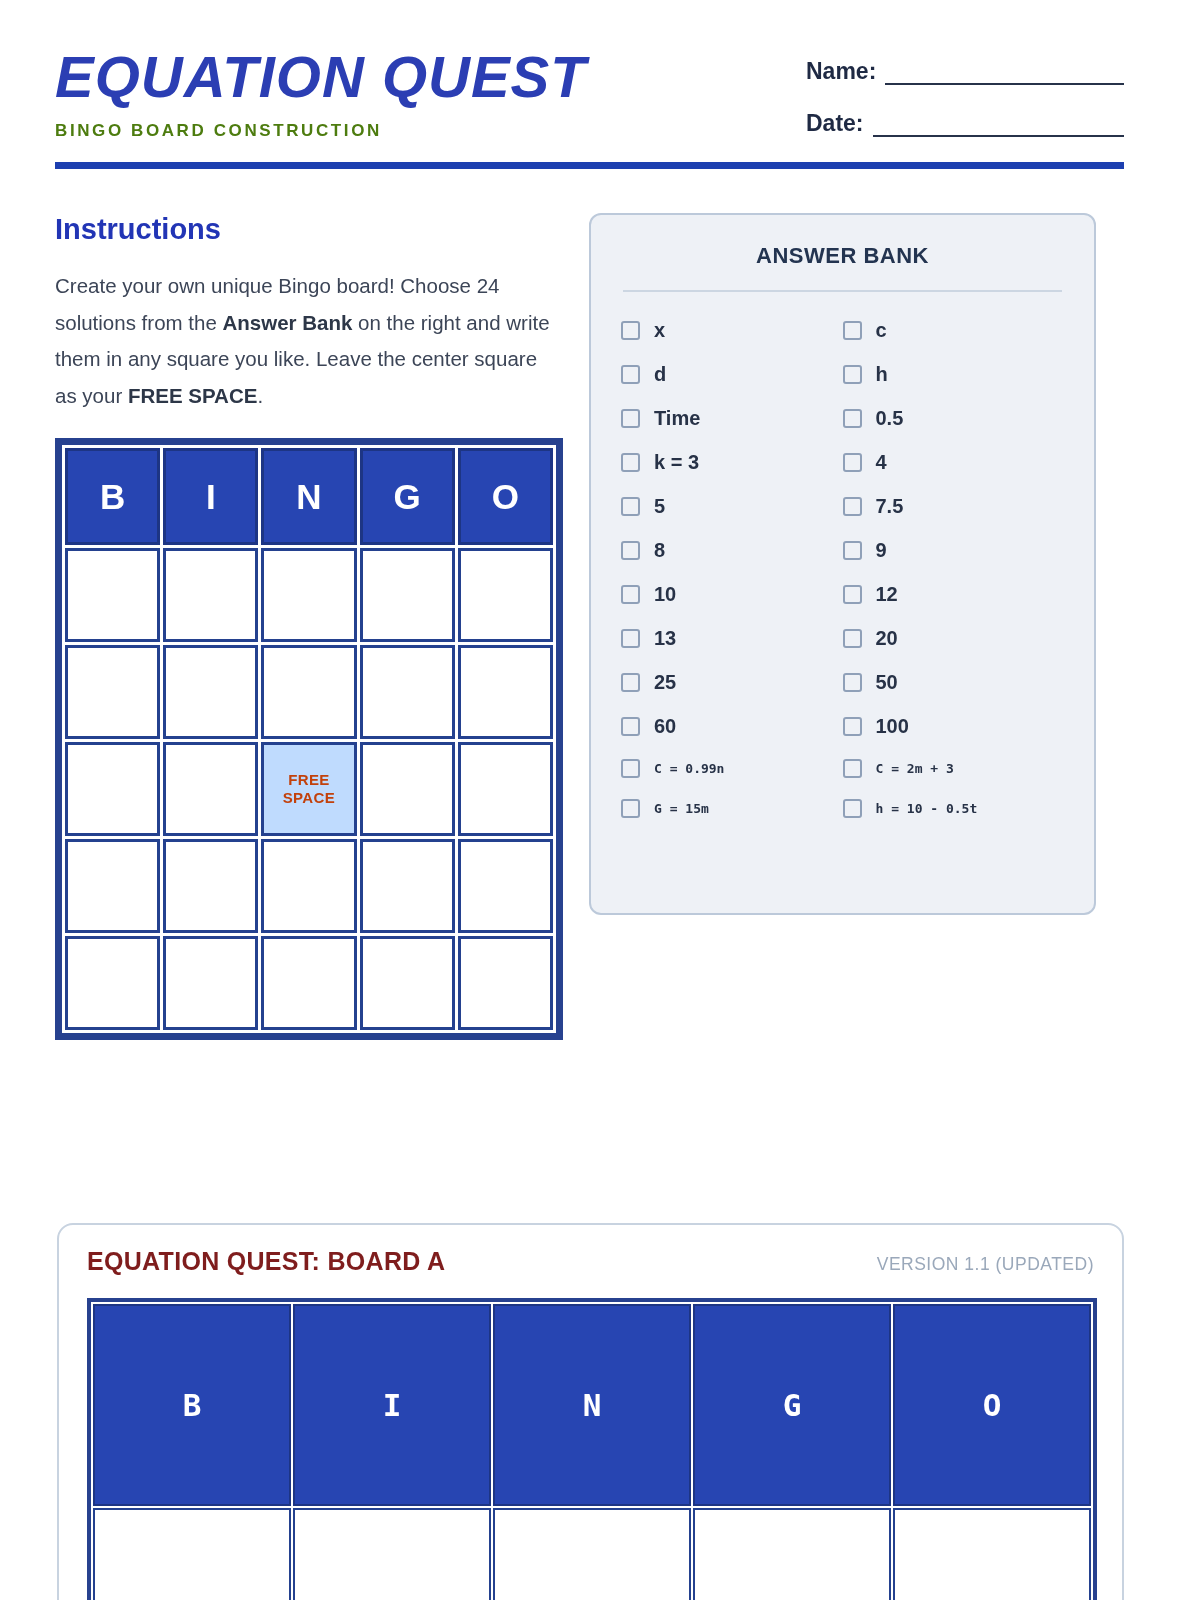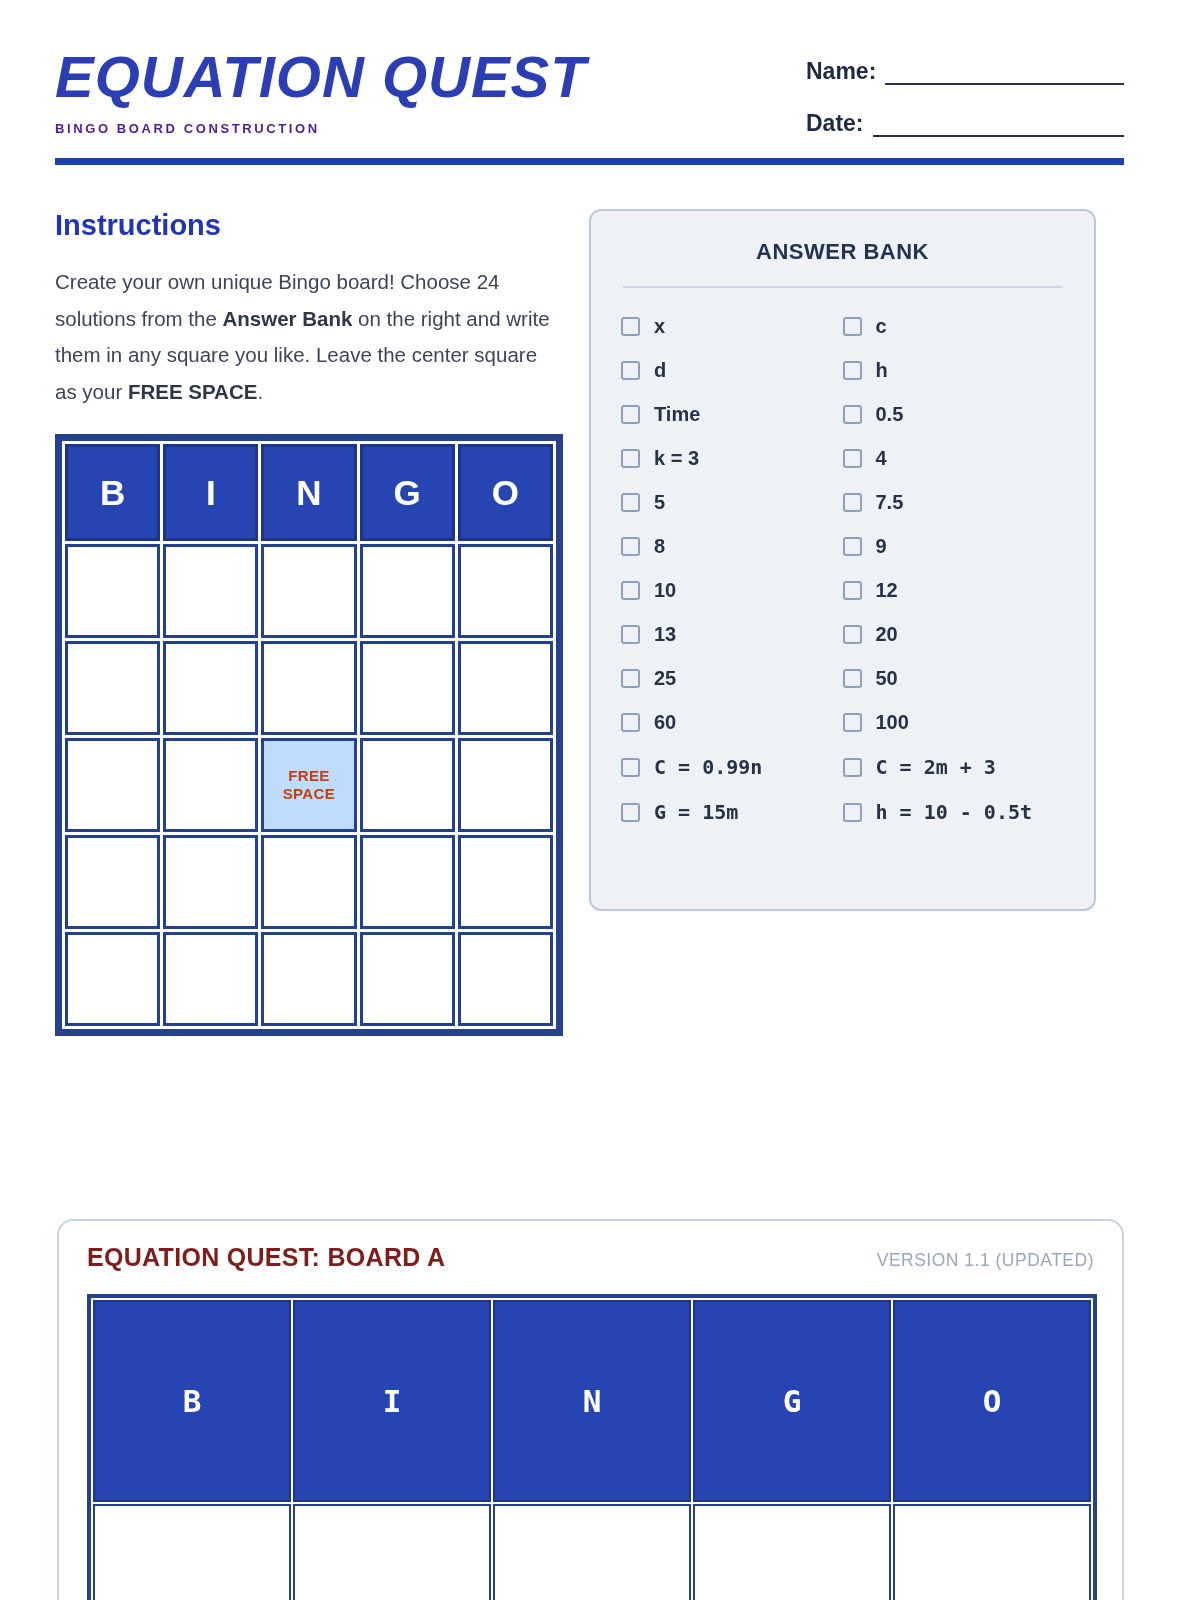--- a/index.html
+++ b/index.html
@@ -4,22 +4,22 @@
 <style>
   * { box-sizing: border-box; margin: 0; padding: 0; }
   html, body { width: 1200px; height: 1600px; overflow: hidden; background: #ffffff;
     font-family: "Liberation Sans", sans-serif; }
   .page { width: 1200px; height: 1600px; padding: 48px 76px 0 55px; overflow: hidden; }
 
   
   .top-header { display: flex; justify-content: space-between; align-items: flex-start; }
   .app-title { font-size: 58px; font-weight: 700; font-style: italic; letter-spacing: 1px;
     color: #2b3eb3; line-height: 1.0; }
-  .app-subtitle { margin-top: 15px; font-size: 13px; font-weight: 700; letter-spacing: 2.6px;
-    color: #4c1d95; }
+  .app-subtitle { margin-top: 15px; font-size: 17px; font-weight: 700; letter-spacing: 2.6px;
+    color: #4d7c0f; }
   .name-date { width: 318px; padding-top: 10px; }
   .nd-row { display: flex; align-items: flex-end; margin-bottom: 25px; }
   .nd-label { font-size: 23px; font-weight: 700; color: #1f2a44; white-space: nowrap; }
   .nd-line { flex: 1; margin-left: 9px; border-bottom: 2.5px solid #27324a; height: 21px; }
   .header-divider { margin-top: 21px; height: 7px; background: #1d3fb0; }
 
   
   .main-row { display: flex; gap: 26px; margin-top: 44px; align-items: flex-start; }
   .left-col { width: 508px; flex: none; }
   .instructions-heading { font-size: 29px; font-weight: 700; color: #2235b5; }
@@ -42,21 +42,21 @@
   .answer-bank { width: 507px; flex: none; min-height: 702px; background: #eef1f6;
     border: 2px solid #bcc9da; border-radius: 12px; padding: 28px 30px 24px 30px; }
   .ab-title { text-align: center; font-size: 22px; font-weight: 800; letter-spacing: 0.5px;
     color: #233450; }
   .ab-divider { margin: 21px 2px 27px 2px; border: none; border-top: 2px solid #ccd6e2; }
   .ab-row { display: flex; margin-bottom: 21px; }
   .ab-item { display: flex; align-items: center; gap: 14px; flex: 1; min-width: 0; }
   .ab-checkbox { width: 19px; height: 19px; flex: none; border: 2px solid #8fa0b8;
     border-radius: 3px; background: transparent; }
   .ab-label { font-size: 20px; font-weight: 700; color: #273247; white-space: nowrap; }
-  .ab-label.mono { font-family: "DejaVu Sans Mono", monospace; font-size: 20px; }
+  .ab-label.mono { font-family: "DejaVu Sans Mono", monospace; font-size: 13px; }
   .ab-footer { margin-top: 30px; font-size: 15.5px; font-style: italic; color: #5f7089; }
 
   
   .board-a { margin-top: 183px; margin-left: 2px; width: 1067px; height: 520px;
     border: 2px solid #c8d3e0; border-radius: 16px; padding: 22px 28px 0 28px; background: #ffffff; }
   .ba-header { display: flex; justify-content: space-between; align-items: baseline; }
   .ba-title { font-size: 25px; font-weight: 800; letter-spacing: 0.3px; color: #7f1d1d; }
   .ba-version { font-size: 17.5px; font-weight: 400; letter-spacing: 0.5px; color: #9aa8ba; }
   .ba-table { margin-top: 22px; width: 1010px; border-collapse: separate; border-spacing: 2px;
     border: 4px solid #27418f; background: #ffffff; }

